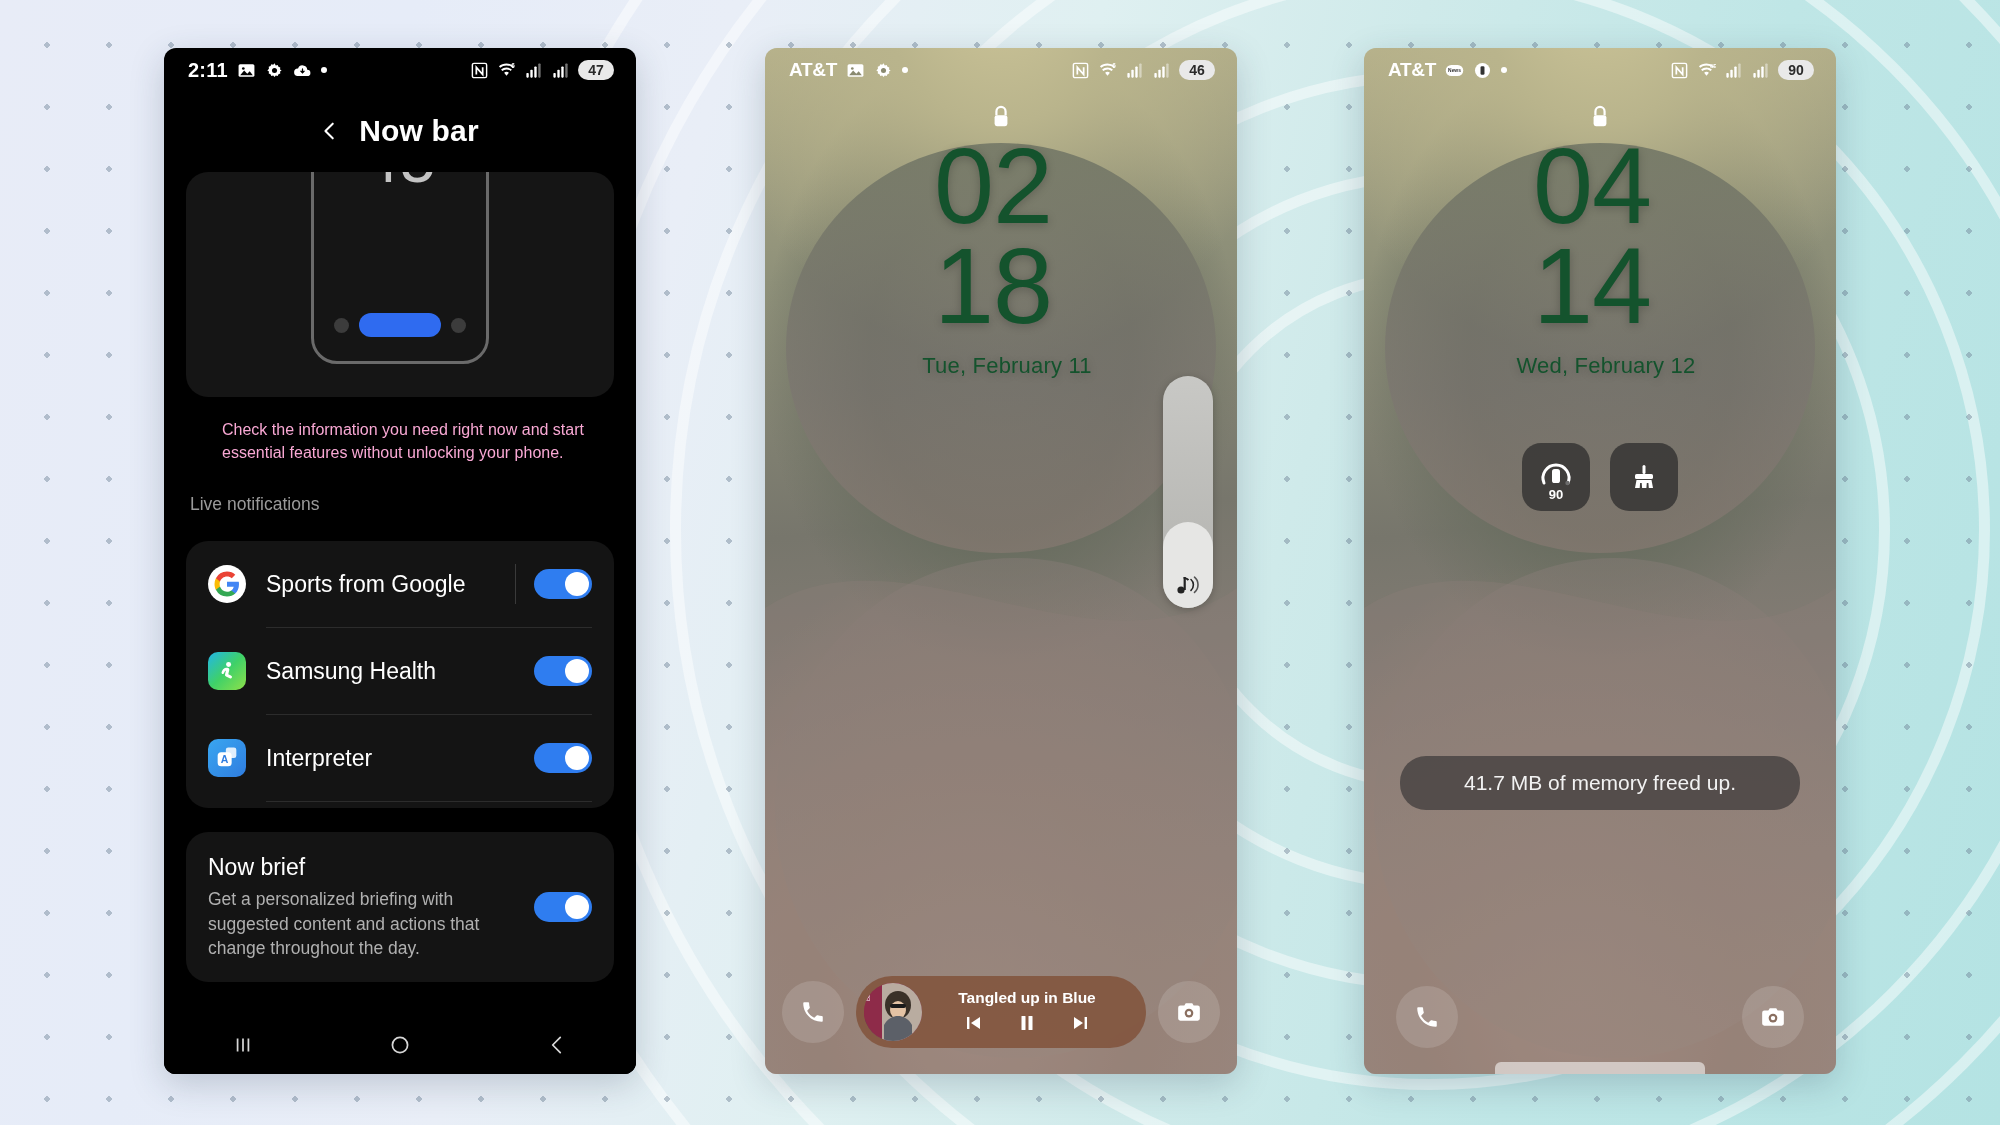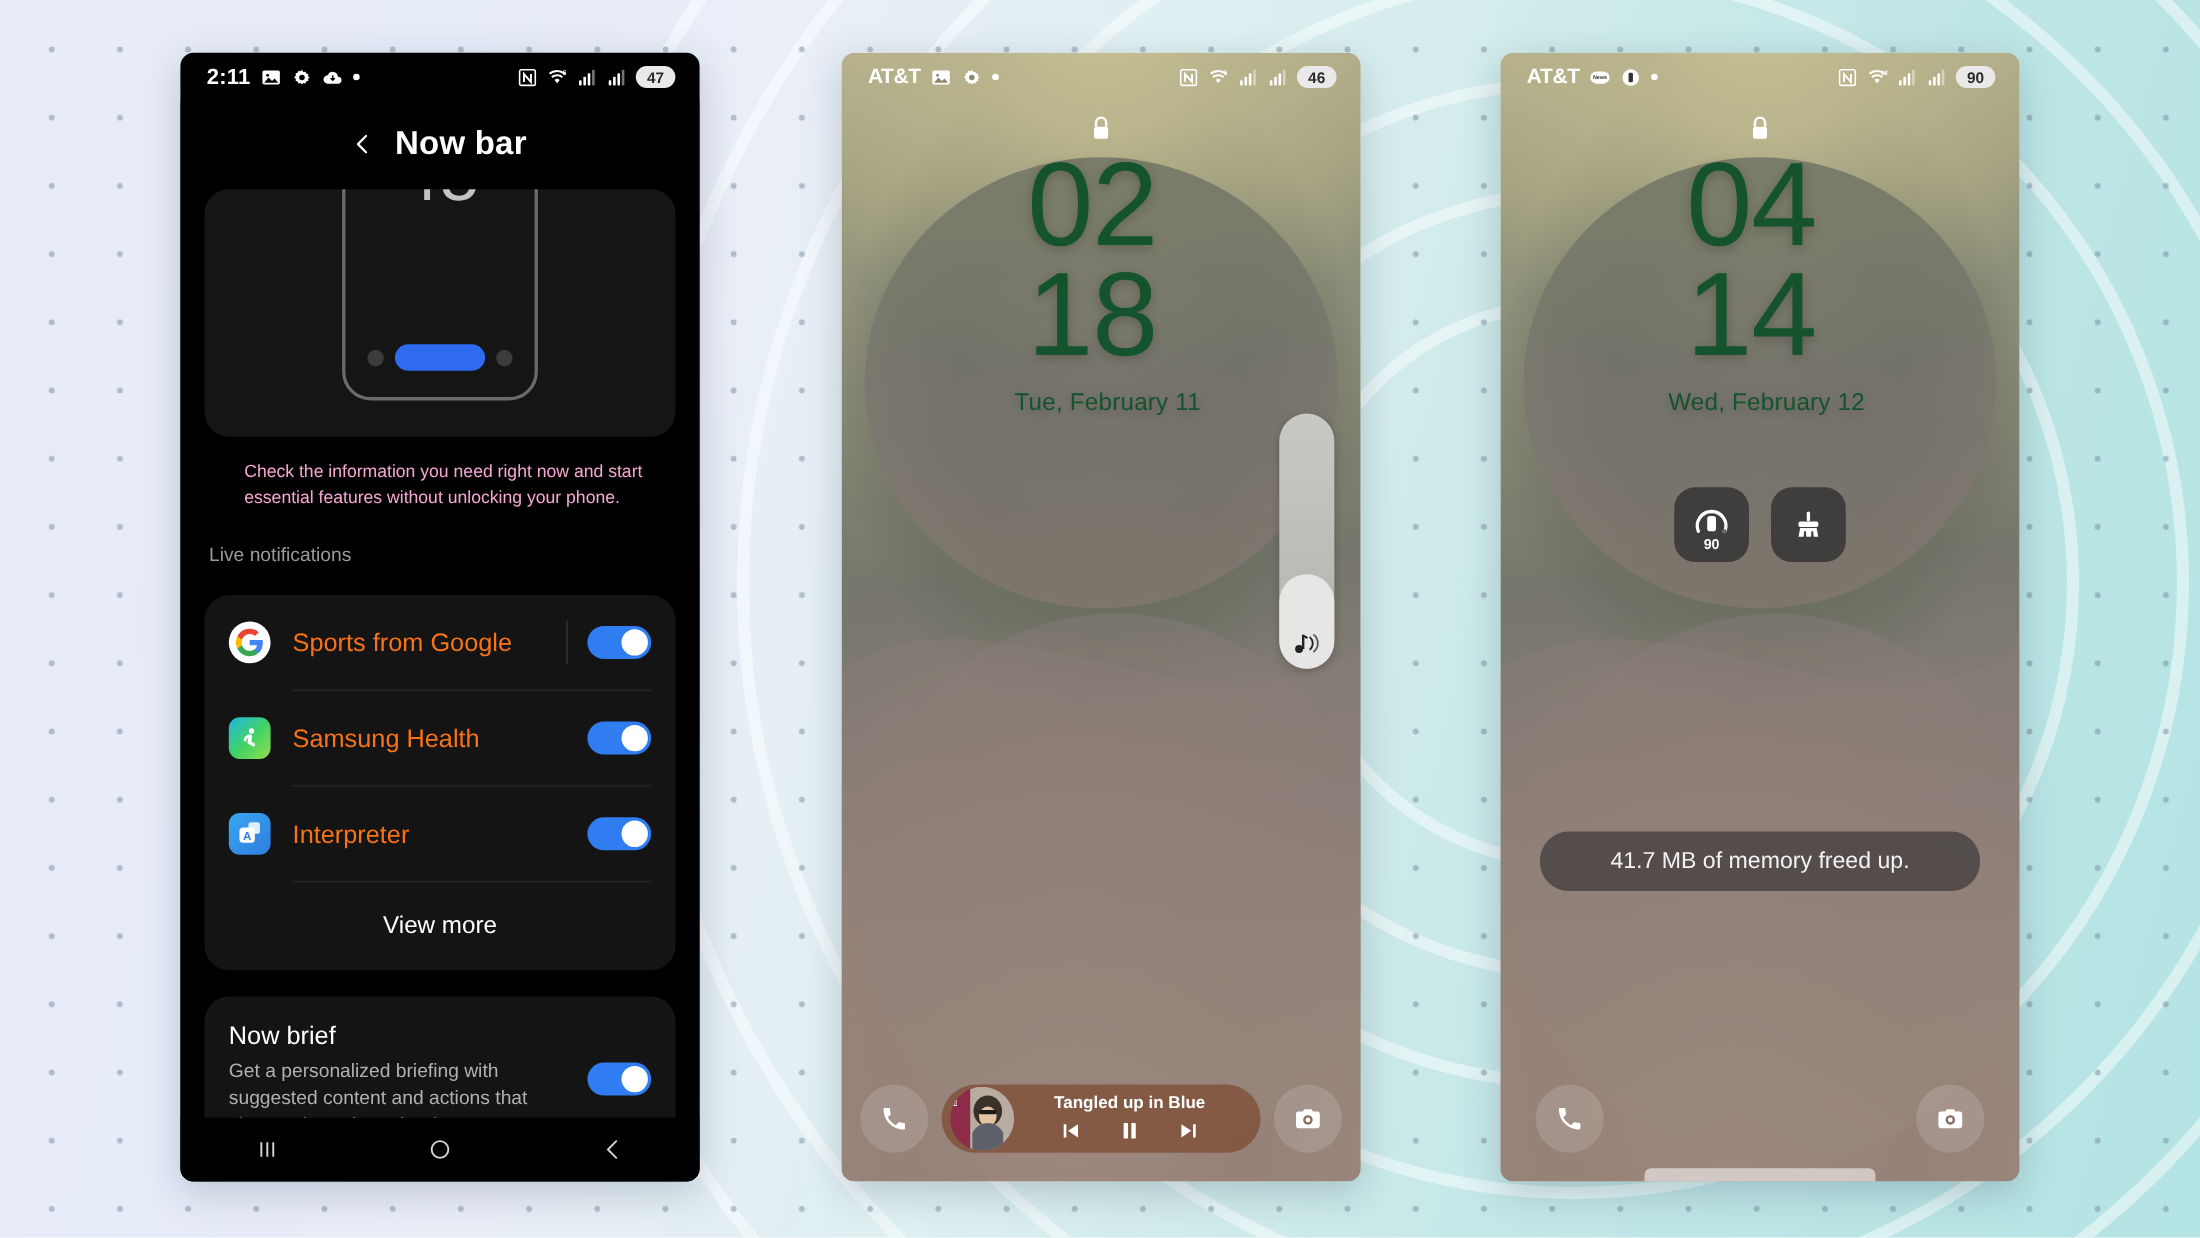--- a/index.html
+++ b/index.html
@@ -90,21 +90,21 @@
     color: #f9a8d4; font-size: 16px; line-height: 1.42;
     padding: 22px 26px 0 26px; max-width: 440px; margin-left: 32px;
   }
   .section-label { color:#9a9a9a; font-size: 17.5px; padding: 30px 26px 26px 26px; }
 
   .list-card { margin: 0 22px; background:#141414; border-radius: 22px; padding: 0 0 6px 0; }
   .list-row { display:flex; align-items:center; padding: 0 22px; height: 86px; position:relative; }
   .row-sep { height:1px; background:#2c2c2c; margin-left: 80px; margin-right: 22px; }
   .app-ico { width: 38px; height: 38px; border-radius: 10px; flex:none;
              display:flex; align-items:center; justify-content:center; overflow:hidden; }
-  .row-label { color:#f97316; font-size: 23px; margin-left: 20px; flex: 1; }
+  .row-label { color:#ffffff; font-size: 23px; margin-left: 20px; flex: 1; }
   .divider-v { width:1px; height: 40px; background:#3a3a3a; margin-right: 18px; }
 
   .toggle { width: 58px; height: 30px; border-radius: 15px; background:#2f7df0;
             position: relative; flex:none; }
   .toggle .knob { position:absolute; right: 3px; top: 3px; width: 24px; height: 24px;
                   border-radius:50%; background:#fff; }
 
   .view-more { text-align:center; color:#fff; font-size: 22px; padding: 26px 0 22px 0; }
 
   .brief-card { margin: 24px 22px 0 22px; background:#141414; border-radius: 22px;
@@ -149,21 +149,21 @@
                 border-radius: 26px; background: linear-gradient(180deg, #c8c8c5, #b2b2ae);
                 box-shadow: 0 2px 8px rgba(0,0,0,.22); }
   .vol-thumb { position:absolute; left:0; bottom: 0; width: 50px; height: 86px;
                border-radius: 26px; background: #e6e6e4; display:flex;
                align-items:flex-end; justify-content:center; padding-bottom: 12px; }
 
   .bottom-row { position:absolute; left:0; right:0; bottom: 26px;
                 display:flex; align-items:center; justify-content:center; gap: 12px; }
   .circle-btn { width: 62px; height: 62px; border-radius: 50%; background: rgba(255,255,255,.14);
                 display:flex; align-items:center; justify-content:center; flex:none; }
-  .media-pill { flex:1; max-width: 290px; height: 62px; border-radius: 37px;
+  .media-pill { flex:1; max-width: 290px; height: 72px; border-radius: 37px;
                 background: rgba(128,81,56,.82); display:flex; align-items:center;
                 padding: 0 14px 0 8px; position:relative; }
   .album-art { width: 58px; height: 58px; border-radius: 50%; flex:none; overflow:hidden;
                background: linear-gradient(135deg,#8e2b49 0%, #8e2b49 32%, #4a4a52 33%, #8f8a86 100%); position:relative;}
   .media-right { flex:1; display:flex; flex-direction:column; align-items:center; gap: 4px; }
   .media-title { color:#fff; font-size: 15.5px; font-weight: 600; white-space:nowrap; }
   .media-ctrls { display:flex; align-items:center; gap: 30px; }
   .homebar { position:absolute; bottom: 0; left:50%; transform: translateX(-50%);
              width: 210px; height: 12px; background: rgba(255,255,255,.55);
              border-radius: 6px 6px 0 0; }
@@ -295,21 +295,20 @@
               <text x="10" y="16.6" font-size="9" font-weight="bold" fill="#2f7de0" text-anchor="middle" font-family="Liberation Sans">A</text>
             </svg>
         </span>
         <span class="row-label">Interpreter</span>
         <span class="toggle">
             <span class="knob"></span>
           </span>
       </div>
       <div class="row-sep"></div>
 
-      <div class="view-more">View more</div>
     </div>
 
     <div class="brief-card">
       <div class="brief-texts">
         <div class="brief-title">Now brief</div>
         <div class="brief-sub">Get a personalized briefing with suggested content and actions that change throughout the day.</div>
       </div>
       <span class="toggle">
           <span class="knob"></span>
         </span>

